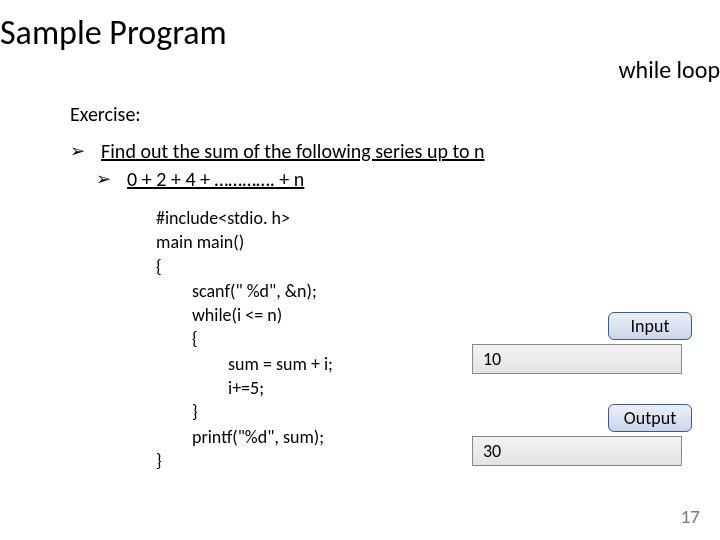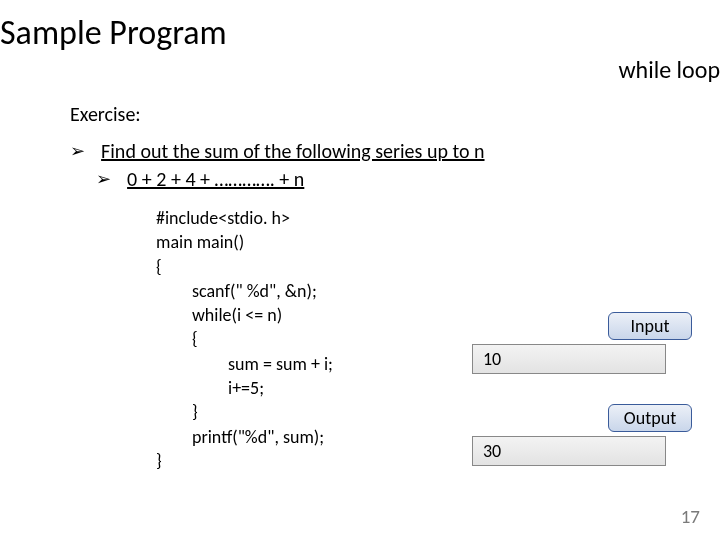--- a/index.html
+++ b/index.html
@@ -60,21 +60,21 @@
       background: linear-gradient(#ecf0f7, #c9d6ea);
       border: 1px solid #3a5b9a;
       border-radius: 6px;
       padding: 2px 0;
     }
     .io-label.input  { top: 2px; }
     .io-label.output { top: 94px; }
     .io-box {
       position: absolute;
       left: 0;
-      width: 194px;
+      width: 210px;
       height: 30px;
       background: linear-gradient(#f3f3f3, #e3e3e3);
       border: 1px solid #888;
       font-size: 18px;
       padding-left: 10px;
       line-height: 28px;
     }
     .io-box.inp { top: 34px; }
     .io-box.out { top: 126px; }
     .page-num {

